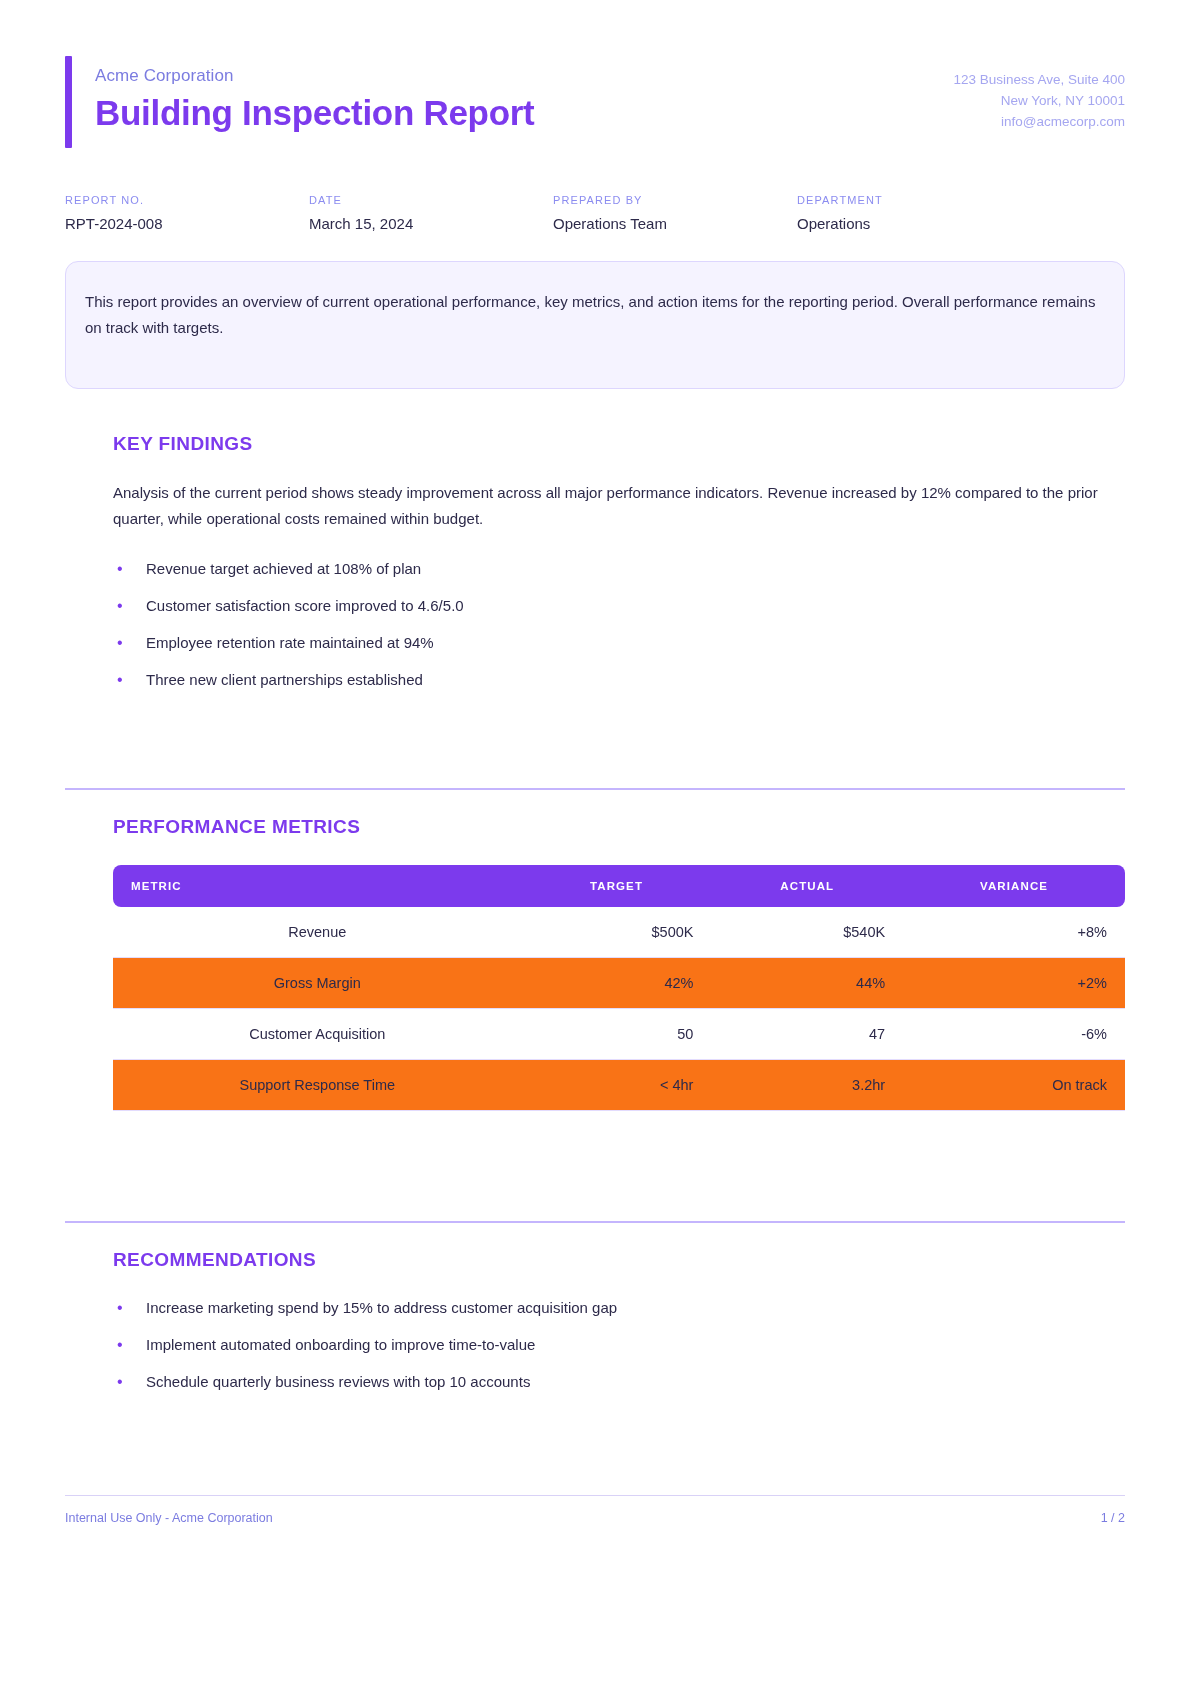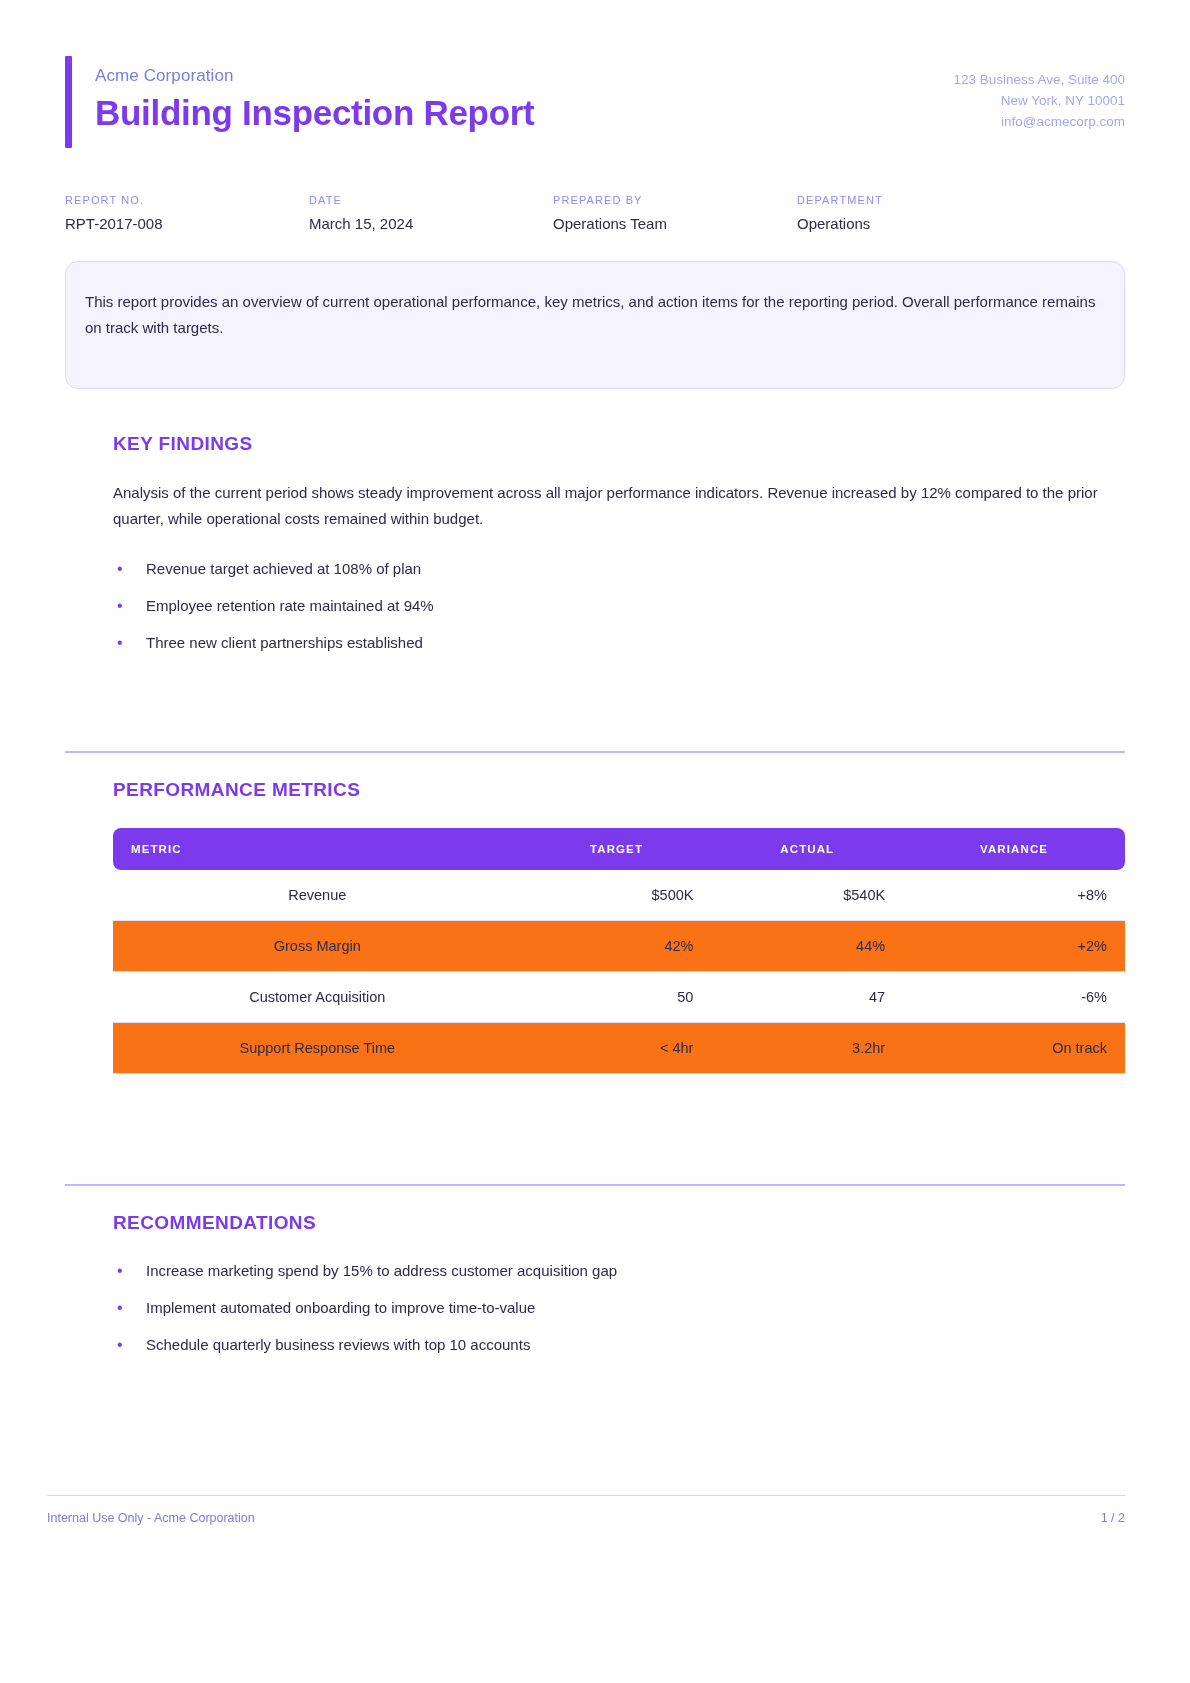--- a/index.html
+++ b/index.html
@@ -187,21 +187,21 @@
     border-bottom: 1px solid #e3dcfd;
   }
 
   table.metrics tbody td:first-child { text-align: center; }
 
   table.metrics tbody tr.alt td { background: #f97316; }
 
   
   .footer {
     position: absolute;
-    left: 47px;
+    left: 65px;
     right: 65px;
     bottom: 158px;
     border-top: 1px solid #d9d2f7;
     padding-top: 15px;
     display: flex;
     justify-content: space-between;
     font-size: 12.5px;
     color: #7b7ce0;
   }
 </style>
@@ -221,21 +221,21 @@
     <div class="contact-block">
       <div>123 Business Ave, Suite 400</div>
       <div>New York, NY 10001</div>
       <div>info@acmecorp.com</div>
     </div>
   </div>
 
   <div class="meta-row">
     <div class="meta-item">
       <div class="meta-label">REPORT NO.</div>
-      <div class="meta-value">RPT-2017-008</div>
+      <div class="meta-value">RPT-2024-008</div>
     </div>
     <div class="meta-item">
       <div class="meta-label">DATE</div>
       <div class="meta-value">March 15, 2024</div>
     </div>
     <div class="meta-item">
       <div class="meta-label">PREPARED BY</div>
       <div class="meta-value">Operations Team</div>
     </div>
     <div class="meta-item">
@@ -246,20 +246,21 @@
 
   <div class="summary-box">
     <div class="summary-text">This report provides an overview of current operational performance, key metrics, and action items for the reporting period. Overall performance remains on track with targets.</div>
   </div>
 
   <div class="section" style="padding-top:44px;">
     <div class="section-title">KEY FINDINGS</div>
     <div class="section-body" style="margin-top:25px;">Analysis of the current period shows steady improvement across all major performance indicators. Revenue increased by 12% compared to the prior quarter, while operational costs remained within budget.</div>
     <ul class="bullets" style="margin-top:25px;">
       <li>Revenue target achieved at 108% of plan</li>
+      <li>Customer satisfaction score improved to 4.6/5.0</li>
       <li>Employee retention rate maintained at 94%</li>
       <li>Three new client partnerships established</li>
     </ul>
   </div>
 
   <div class="section-divider" style="margin-top:96px;"></div>
 
   <div class="section" style="padding-top:26px;">
     <div class="section-title">PERFORMANCE METRICS</div>
 

